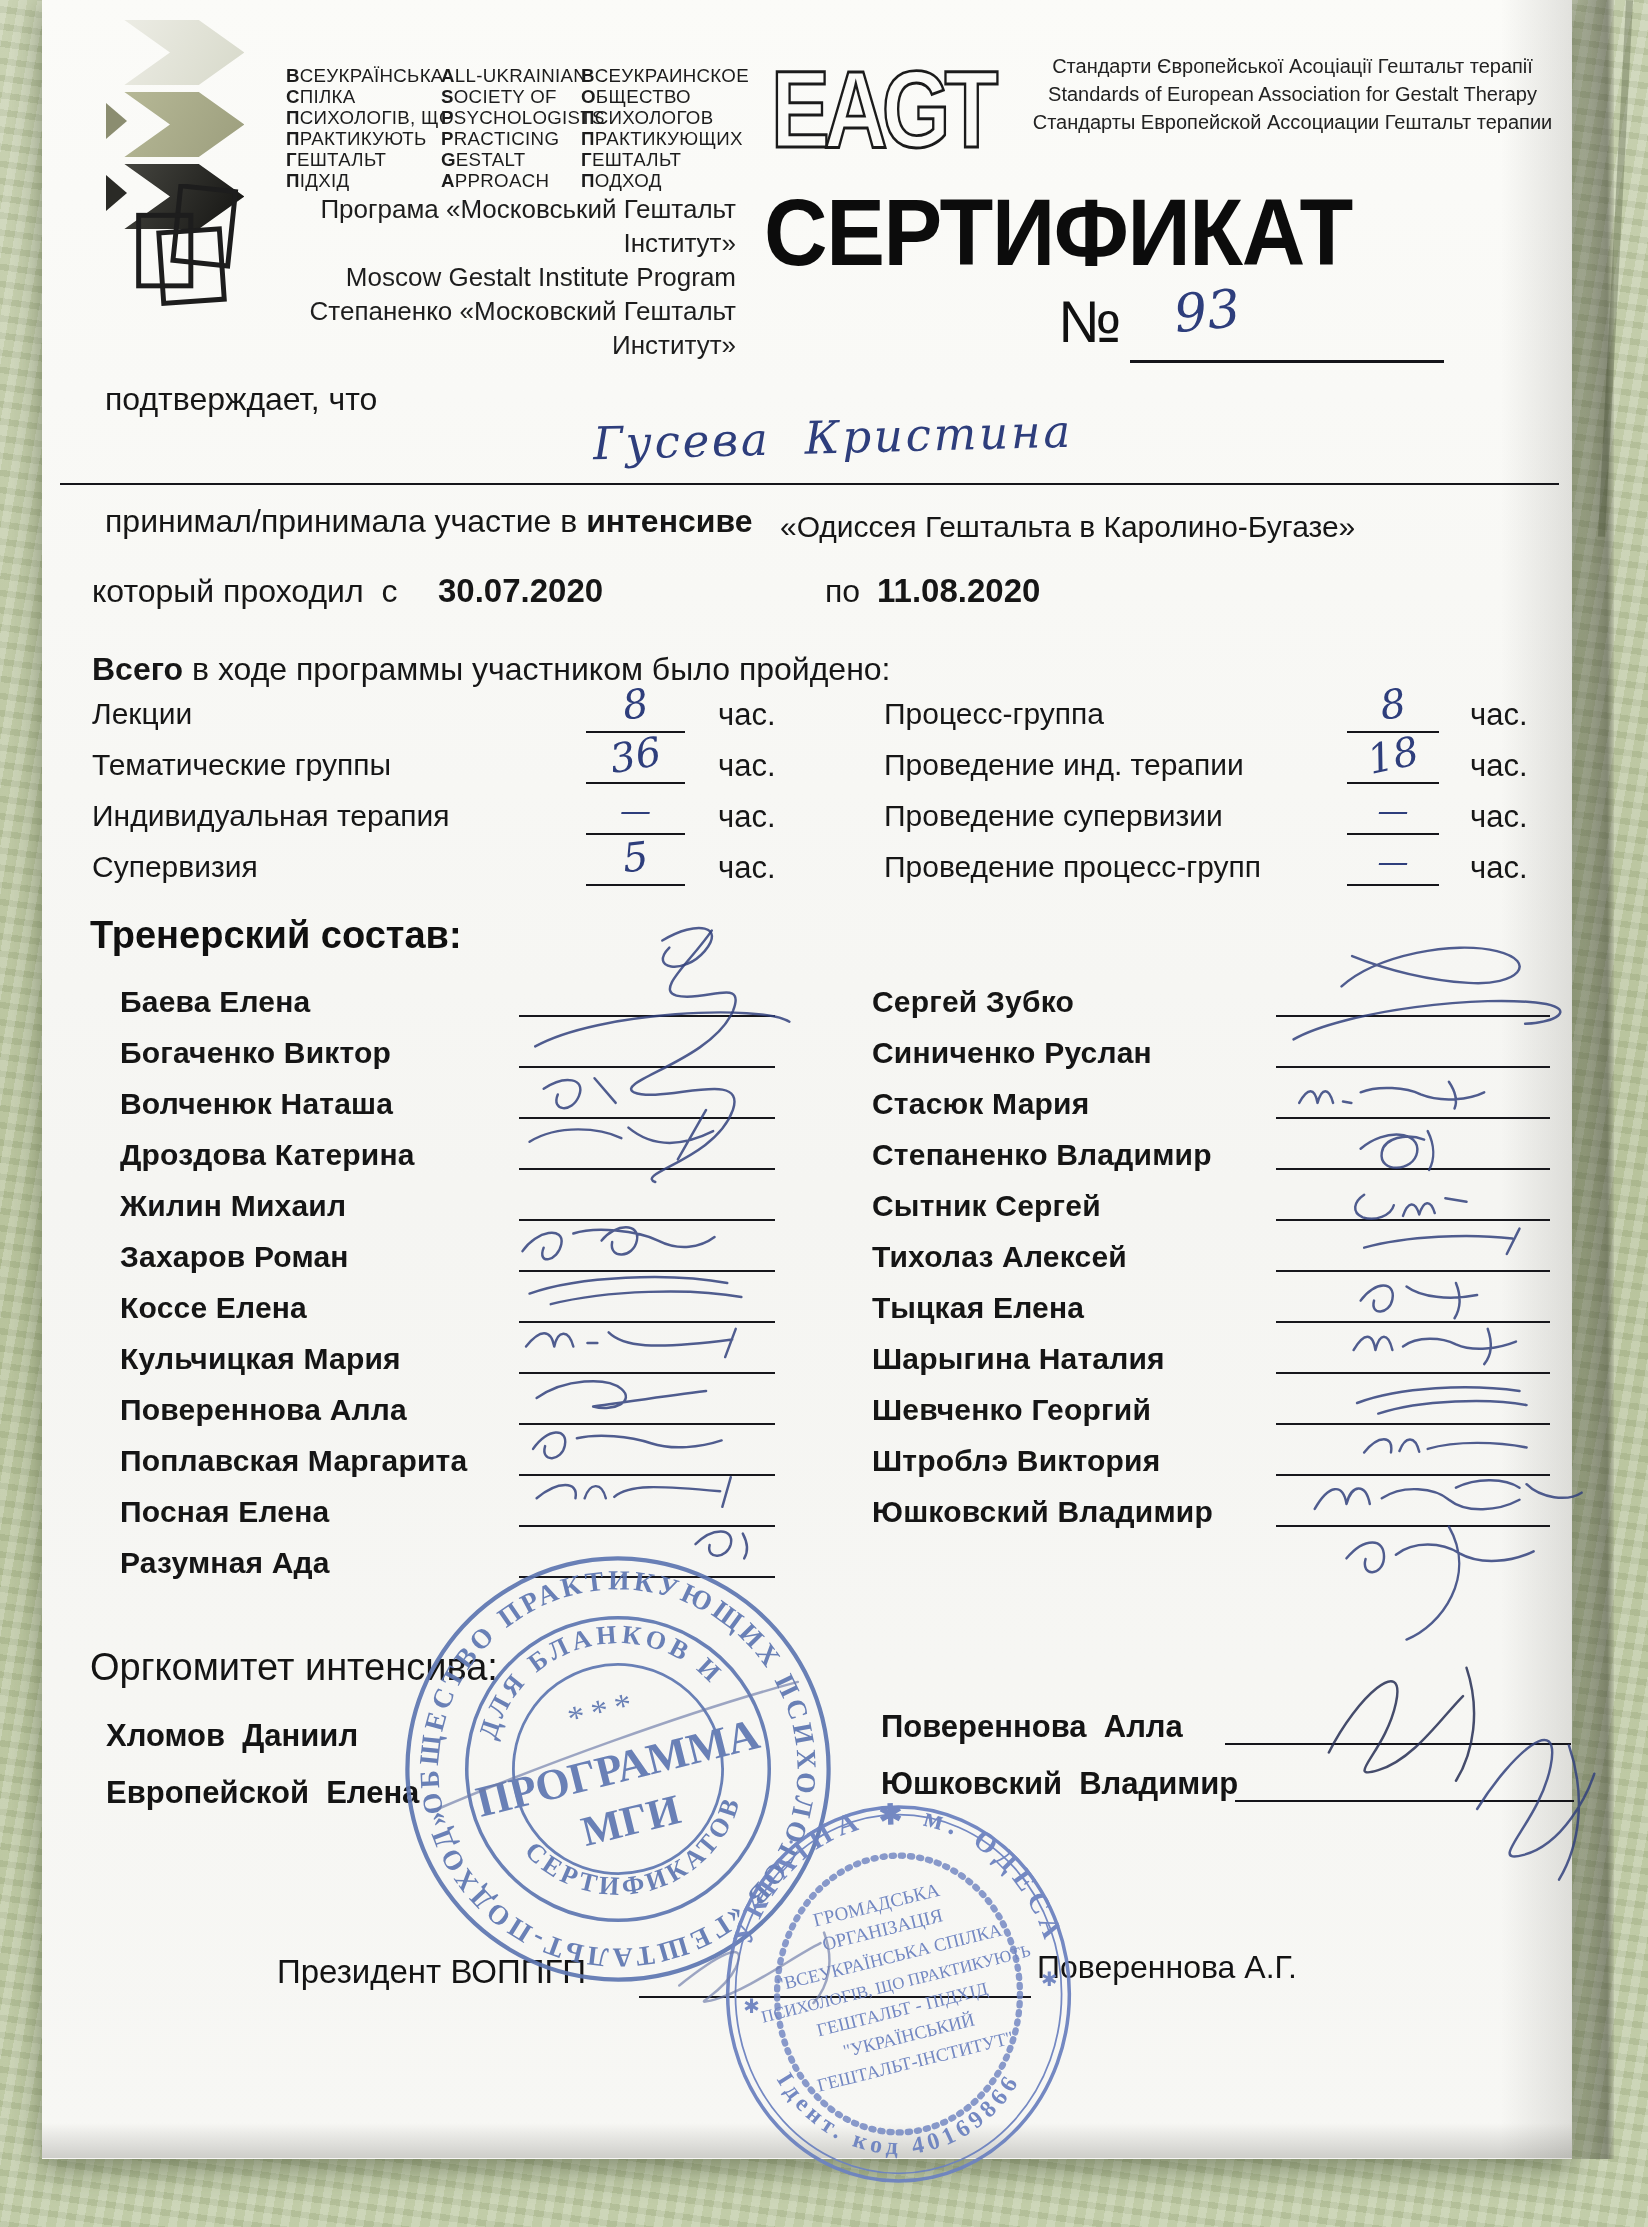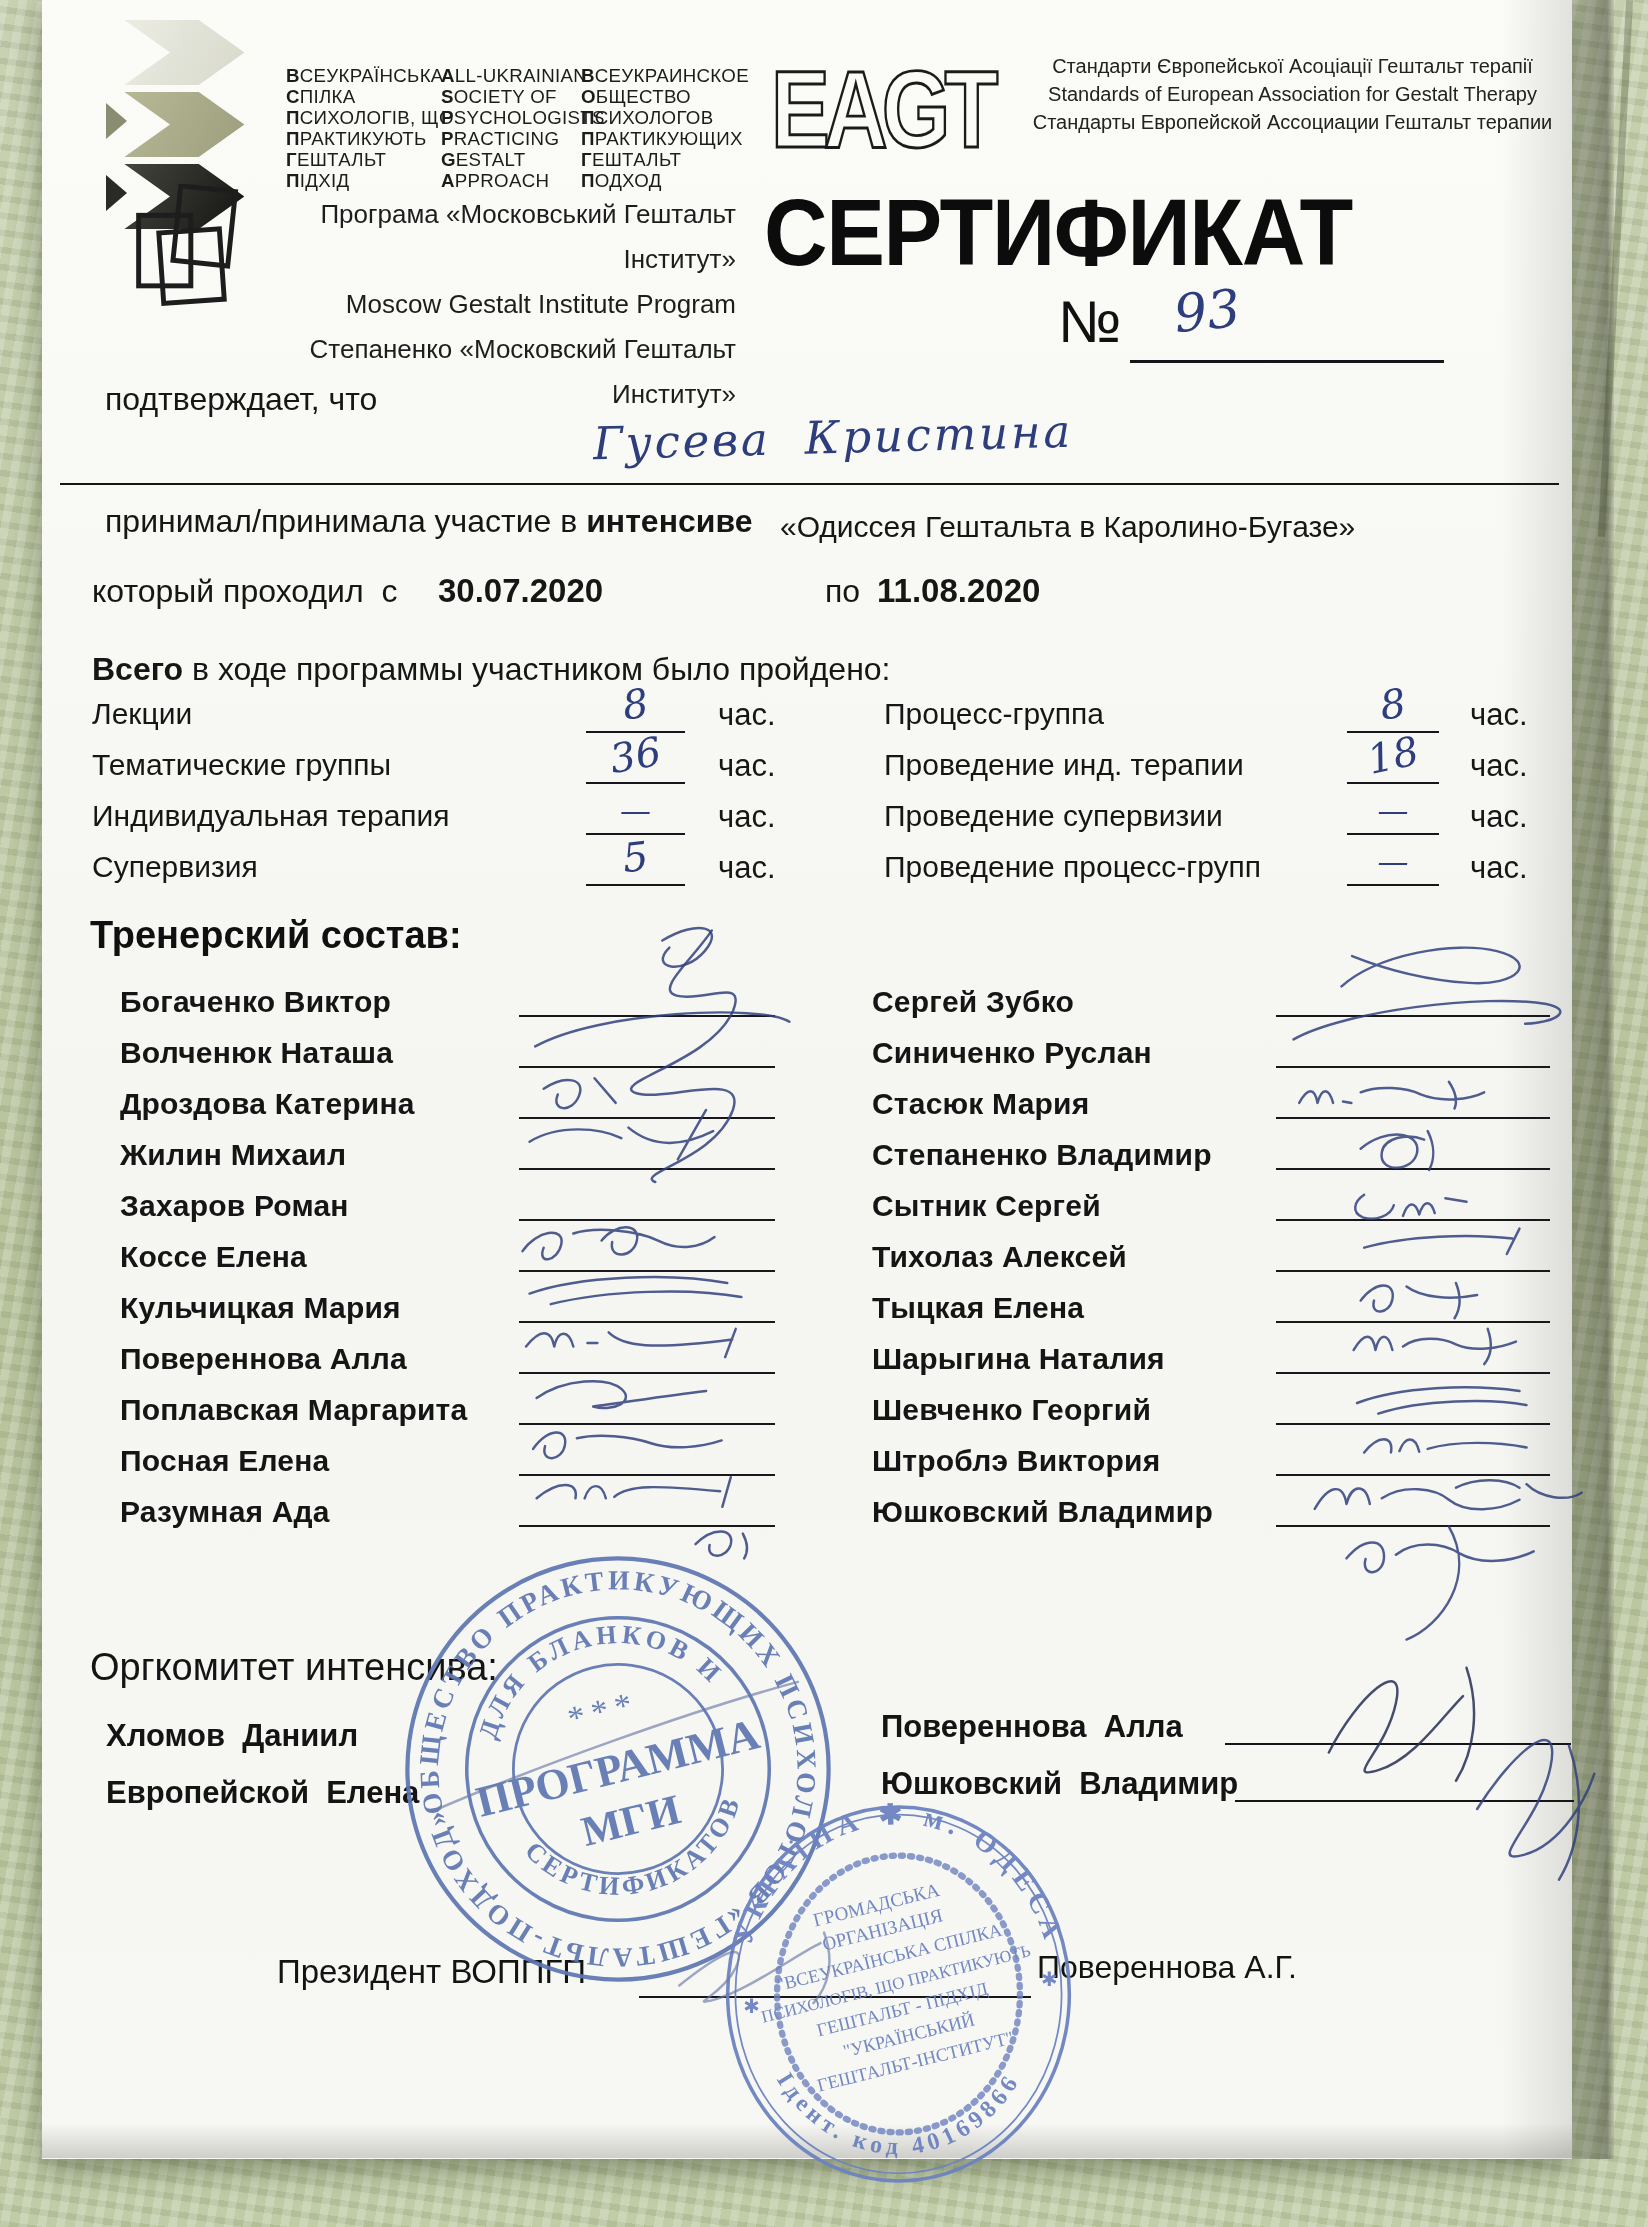--- a/index.html
+++ b/index.html
@@ -30,21 +30,21 @@
   .chev .n1{left:0;top:83px;border-width:18.4px 0 18.4px 21px;border-color:transparent transparent transparent #8b8d70;}
   .chev .n2{left:0;top:155px;border-width:18.4px 0 18.4px 21px;border-color:transparent transparent transparent #2a2a26;}
 
   .org-col{font-size:18.7px;line-height:21px;letter-spacing:0.3px;color:#1c1c1c;}
   .org-col div::first-letter{font-weight:bold;}
 
   .eagt{font-weight:bold;font-size:105px;letter-spacing:-7px;color:transparent;
     -webkit-text-stroke:2.8px #1b1b1b;transform:scaleY(1.04) scaleX(.84);transform-origin:left top;}
   .standards{width:579px;text-align:center;font-size:20px;line-height:28px;color:#222;}
 
-  .mgi-text{width:466px;text-align:right;font-size:26px;line-height:45px;color:#1d1d1d;}
+  .mgi-text{width:466px;text-align:right;font-size:26px;line-height:34px;color:#1d1d1d;}
 
   .title{font-size:88px;font-weight:bold;letter-spacing:-1.4px;color:#0c0c0c;
     transform:scaleY(1.07);transform-origin:left top;}
   .numlabel{font-size:59px;color:#111;}
   .hand{font-family:"DejaVu Serif",serif;font-style:italic;color:#2e3e7c;}
   .line{border-bottom:2.8px solid #15151a;height:0;}
   .t16{font-size:32px;color:#161616;}
   .b{font-weight:bold;}
   .pre{white-space:pre-wrap;}
 
@@ -204,20 +204,24 @@
       <span class="h-label">Проведение процесс-групп</span>
       <span class="h-line" style="left:463px;width:92px;"></span>
       <span class="h-val hand" style="left:463px;width:92px;top:-1.4px;font-size:31px;">—</span>
       <span class="h-unit" style="left:566px;">час.</span>
     </div>
   </div>
 
   <div class="abs tr-head" style="left:90px;top:914px;">Тренерский состав:</div>
 
   <div class="abs t-col" style="left:120px;top:978px;">
+    <div class="t-row">
+        <span class="t-name">Баева Елена</span>
+        <span class="t-line" style="left:399px;width:256px;"></span>
+      </div>
     <div class="t-row">
         <span class="t-name">Богаченко Виктор</span>
         <span class="t-line" style="left:399px;width:256px;"></span>
       </div>
     <div class="t-row">
         <span class="t-name">Волченюк Наташа</span>
         <span class="t-line" style="left:399px;width:256px;"></span>
       </div>
     <div class="t-row">
         <span class="t-name">Дроздова Катерина</span>

